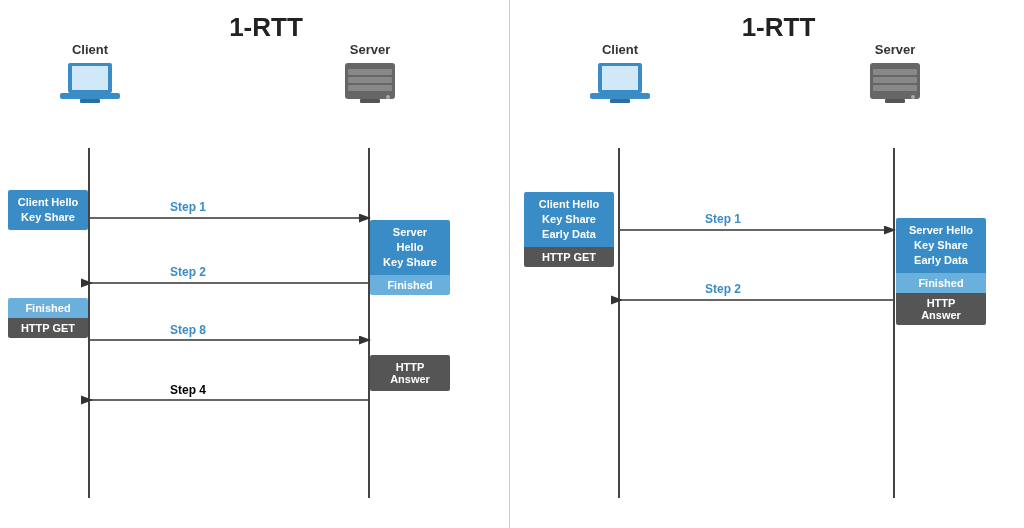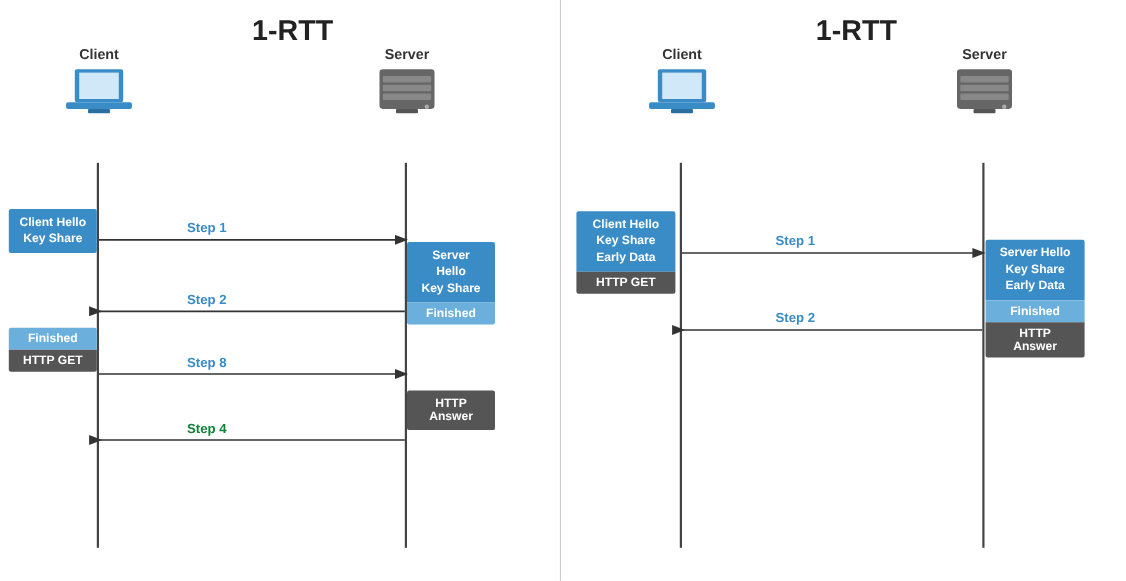--- a/index.html
+++ b/index.html
@@ -100,21 +100,21 @@
         </marker>
         <marker id="arrow2" markerWidth="8" markerHeight="8" refX="2" refY="3" orient="auto">
           <path d="M8,0 L8,6 L0,3 z" fill="#333"></path>
         </marker>
       </defs>
     </svg>
 
     <div style="position:absolute; top:200px; left:170px; font-size:12px; color:#3a8cc7; font-weight:bold;">Step 1</div>
     <div style="position:absolute; top:265px; left:170px; font-size:12px; color:#3a8cc7; font-weight:bold;">Step 2</div>
     <div style="position:absolute; top:323px; left:170px; font-size:12px; color:#3a8cc7; font-weight:bold;">Step 8</div>
-    <div style="position:absolute; top:383px; left:170px; font-size:12px; color:#15803d; font-weight:bold;">Step 4</div>
+    <div style="position:absolute; top:383px; left:170px; font-size:12px; color:#000000; font-weight:bold;">Step 4</div>
 
     <div style="position:absolute; top:190px; left:8px; background:#3a8cc7; color:#fff; padding:5px 8px; font-size:11px; font-weight:bold; line-height:1.35; border-radius:2px; text-align:center; width:80px;">
       <span>Client Hello</span><br>
       <span>Key Share</span>
     </div>
 
     <div style="position:absolute; top:220px; left:370px; width:80px;">
       <div style="background:#3a8cc7; color:#fff; padding:5px 8px; font-size:11px; font-weight:bold; line-height:1.35; border-radius:2px 2px 0 0; text-align:center;">
         <span>Server Hello</span><br>
         <span>Key Share</span>

